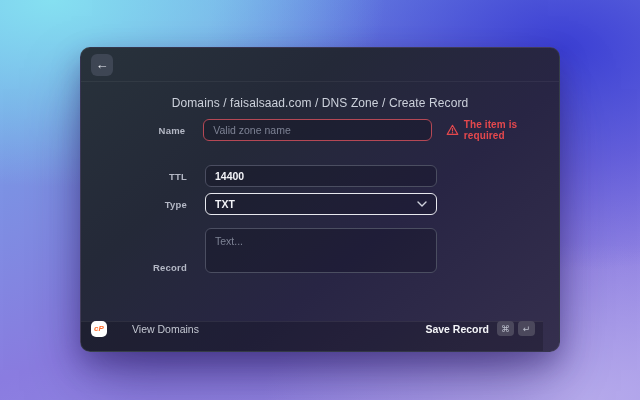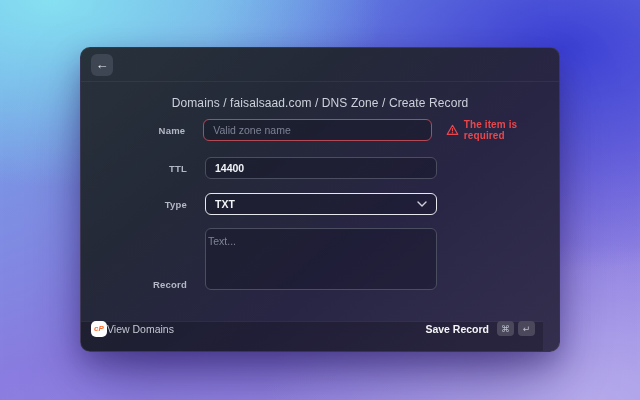--- a/index.html
+++ b/index.html
@@ -32,21 +32,21 @@
     color:#e9ecf2; font-size:13px; line-height:20px; text-align:center;
     cursor:pointer; font-family:inherit;
   }
   .breadcrumb {
     position:absolute; top:48px; left:0; right:0;
     text-align:center; font-size:12px; letter-spacing:0.1px;
     color:#ccd1db; font-weight:500;
   }
   .row { position:absolute; left:0; right:0; display:flex; align-items:center; }
   .row-name   { top:71px;border-radius:9px;  }
-  .row-ttl    { top:109px; }
+  .row-ttl    { top:117px; }
   .row-type   { top:145px; }
   .row-record { top:180px; align-items:flex-end; }
   .field-label {
     width:124px; padding-right:18px; text-align:right;
     font-size:9.5px; font-weight:600; color:#b4b8c5; letter-spacing:0.2px;
   }
   .row-record .field-label { padding-top:7px; }
   .ctrl {
     width:232px; height:22px; border-radius:6px;
     background:rgba(10,12,24,0.28);
@@ -54,41 +54,41 @@
     color:#f2f3f7; font-size:10.5px; font-weight:600;
     padding:7px 9px; font-family:inherit; outline:none;
   }
   .ctrl::placeholder { color:#7d8294; font-weight:400; }
   .ctrl-error { border-color:#b54855; }
   .select-ctrl {
     display:flex; align-items:center; justify-content:space-between;
     border-color:#e7e8ee; cursor:pointer; font-weight:700;
   }
   .textarea-ctrl {
-    height:62px; resize:none; padding:6px 2px; font-weight:400; color:#f2f3f7;
+    height:45px; resize:none; padding:6px 9px; font-weight:400; color:#f2f3f7;
     line-height:1.3;
   }
   .error-msg {
     display:flex; align-items:center; margin-left:14px;
     color:#e5484d; font-size:10px; font-weight:700; letter-spacing:0.1px;
   }
   .error-msg svg { margin-right:5px; flex:0 0 auto; }
   .modal-footer {
     position:absolute; left:0; right:16px; bottom:0; height:30px;
     background:rgba(0,0,0,0.18);
     border-top:1px solid rgba(255,255,255,0.07);
     display:flex; align-items:center; padding:0 8px 16px 10px;
   }
   .cp-logo {
     width:16px; height:16px; background:#ffffff; border-radius:5px;
     display:flex; align-items:center; justify-content:center;
     color:#ff6c2c; font-size:8px; font-weight:700; font-style:italic;
   }
   .view-domains {
-    margin-left:0; color:#c3c7d1; font-size:10.5px; font-weight:500;
+    margin-left:25px; color:#c3c7d1; font-size:10.5px; font-weight:500;
     text-decoration:none; cursor:pointer;
   }
   .footer-spacer { flex:1; }
   .save-record {
     background:none; border:none; color:#f4f5f8; font-size:10.5px;
     font-weight:700; font-family:inherit; cursor:pointer; margin-right:4px;
   }
   .keycap {
     width:17px; height:15px; border-radius:4px; background:#4b485c;
     color:#bcbfcc; font-size:9px; display:flex; align-items:center;

